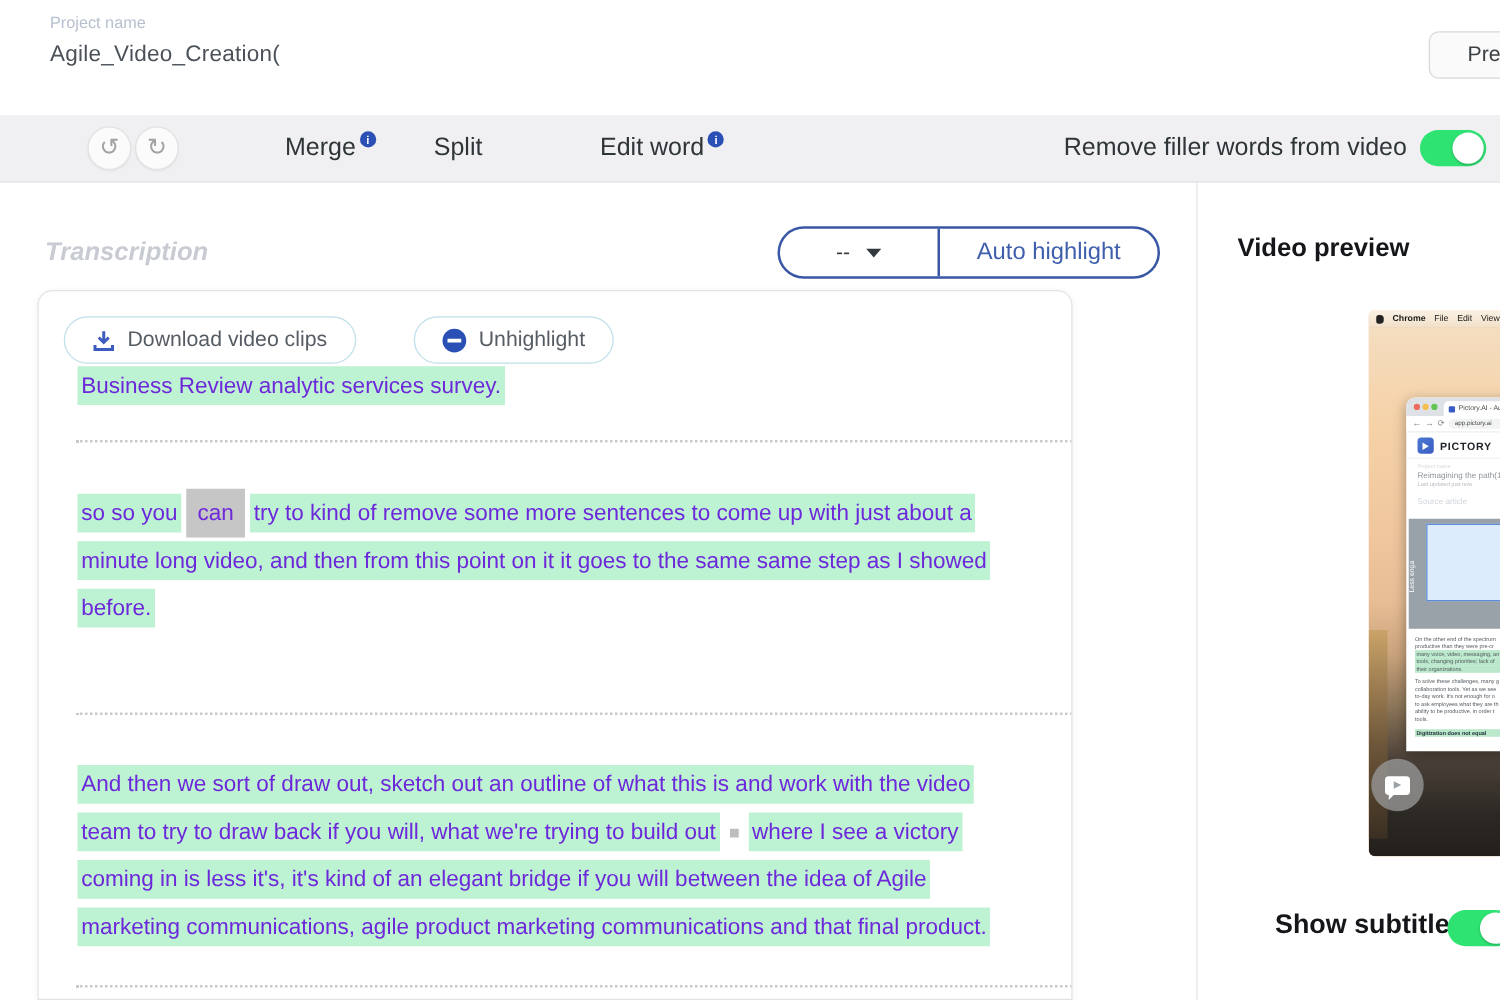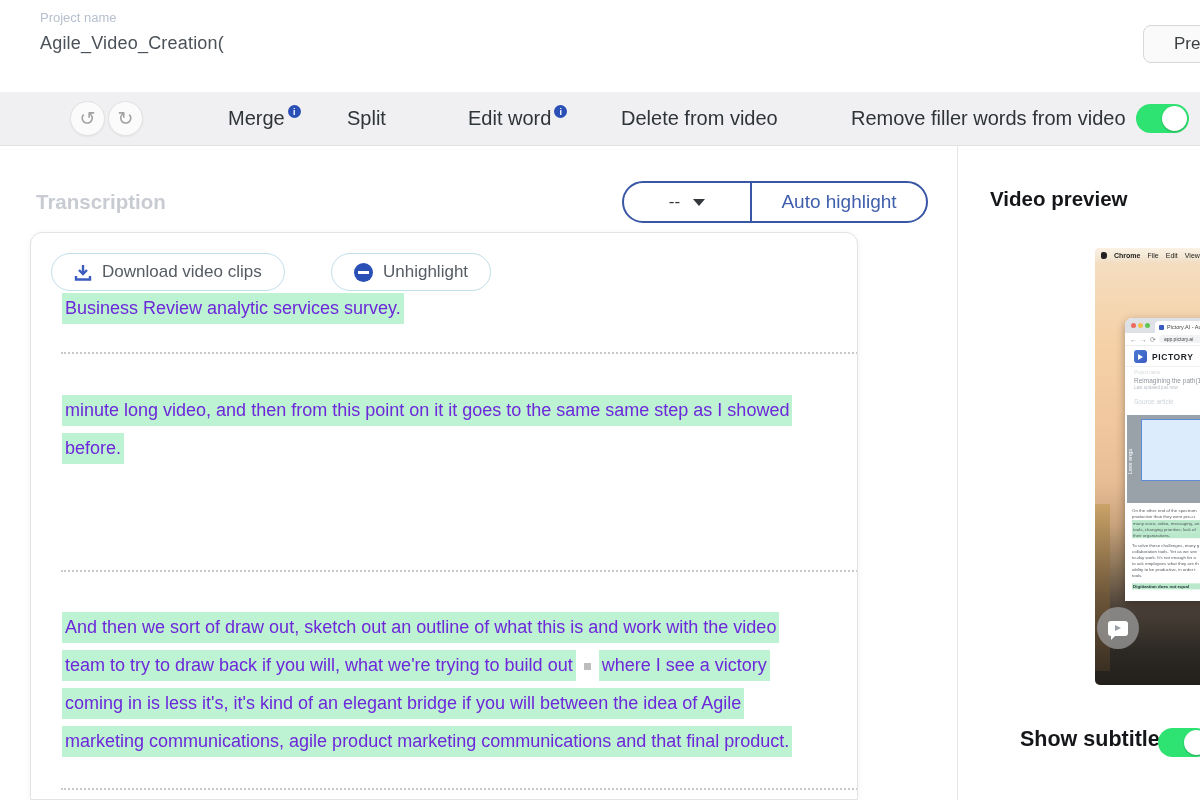--- a/index.html
+++ b/index.html
@@ -25,21 +25,21 @@
              font-size:20px;color:#2f3439;cursor:pointer;}
   .info{width:13px;height:13px;border-radius:50%;background:#2b50b5;color:#fff;font-size:9px;
         font-weight:bold;display:flex;align-items:center;justify-content:center;
         margin:-14px 0 0 3px;}
   .toggle{position:absolute;width:53px;height:29px;border-radius:15px;background:#2fe373;}
   .knob{position:absolute;right:2px;top:2px;width:25px;height:25px;border-radius:50%;background:#fff;
         box-shadow:0 1px 2px rgba(0,0,0,.25);}
 
   
   .tab{position:absolute;top:188px;height:28px;font-size:20.5px;font-weight:bold;line-height:28px;}
-  .tab-transcription{left:36px;color:#c8ccd2;}
+  .tab-transcription{left:36px;color:#c8ccd2;font-style:italic;}
   .tab-highlights{left:187px;color:#26292d;}
   .hl-pill{position:absolute;left:622px;top:181px;width:306px;height:42px;border:2px solid #3a57a5;
            border-radius:22px;background:#fff;display:flex;align-items:stretch;box-sizing:border-box;}
   .dd{width:126px;display:flex;align-items:center;justify-content:center;font-size:17px;color:#33383d;}
   .caret{width:0;height:0;border-left:6px solid transparent;border-right:6px solid transparent;
          border-top:7px solid #33383d;margin-left:13px;}
   .pill-div{width:2px;background:#3a57a5;}
   .autohl{flex:1;border:none;background:transparent;font-family:inherit;font-size:19px;color:#3f5fad;}
 
   
@@ -149,26 +149,23 @@
       <span class="uicon">↻</span>
     </button>
 
     <div class="tool-item" style="left:228px;">
       <span>Merge</span>
       <span class="info">i</span>
     </div>
     <div class="tool-item" style="left:347px;">
       <span>Split</span>
     </div>
-    <div class="tool-item" style="left:468px;">
+    <div class="tool-item" style="left:480px;">
       <span>Edit word</span>
       <span class="info">i</span>
-    </div>
-    <div class="tool-item" style="left:621px;">
-      <span>Delete from video</span>
     </div>
     <div class="tool-item" style="left:851px;">
       <span>Remove filler words from video</span>
     </div>
     <div class="toggle" style="left:1136px;top:12px;">
       <div class="knob"></div>
     </div>
   </div>
 
   <div class="tab tab-transcription">Transcription</div>
@@ -202,20 +199,23 @@
     <div class="checkbox" style="top:218px;"></div>
     <div class="checkbox" style="top:436px;"></div>
 
     <div class="para" style="top:56px;">
       <div class="tline"><span class="hl">Business Review analytic services survey.</span></div>
     </div>
 
     <div class="dotline" style="top:119px;"></div>
 
     <div class="para" style="top:158px;">
+      <div class="tline">
+        <span class="hl">so so you</span><span class="sel">can</span><span class="hl">try to kind of remove some more sentences to come up with just about a</span>
+      </div>
       <div class="tline"><span class="hl">minute long video, and then from this point on it it goes to the same same step as I showed</span></div>
       <div class="tline"><span class="hl">before.</span></div>
     </div>
 
     <div class="dotline" style="top:337px;"></div>
 
     <div class="para" style="top:375px;">
       <div class="tline"><span class="hl">And then we sort of draw out, sketch out an outline of what this is and work with the video</span></div>
       <div class="tline">
         <span class="hl">team to try to draw back if you will, what we're trying to build out</span><span class="marker"></span><span class="hl">where I see a victory</span>

